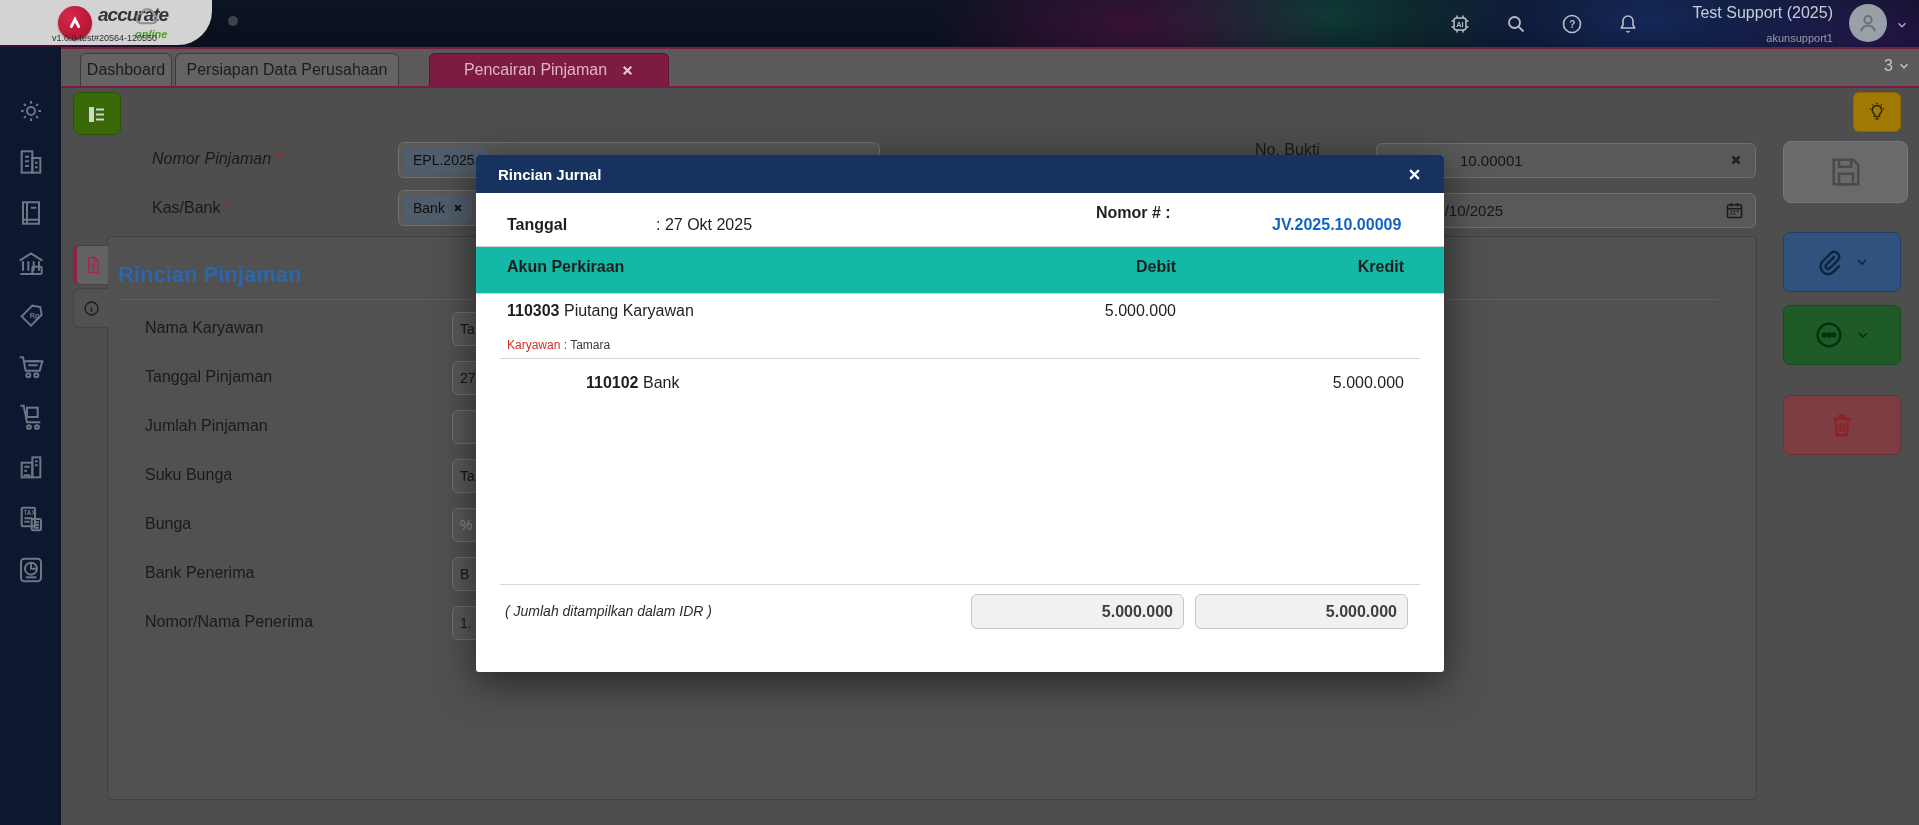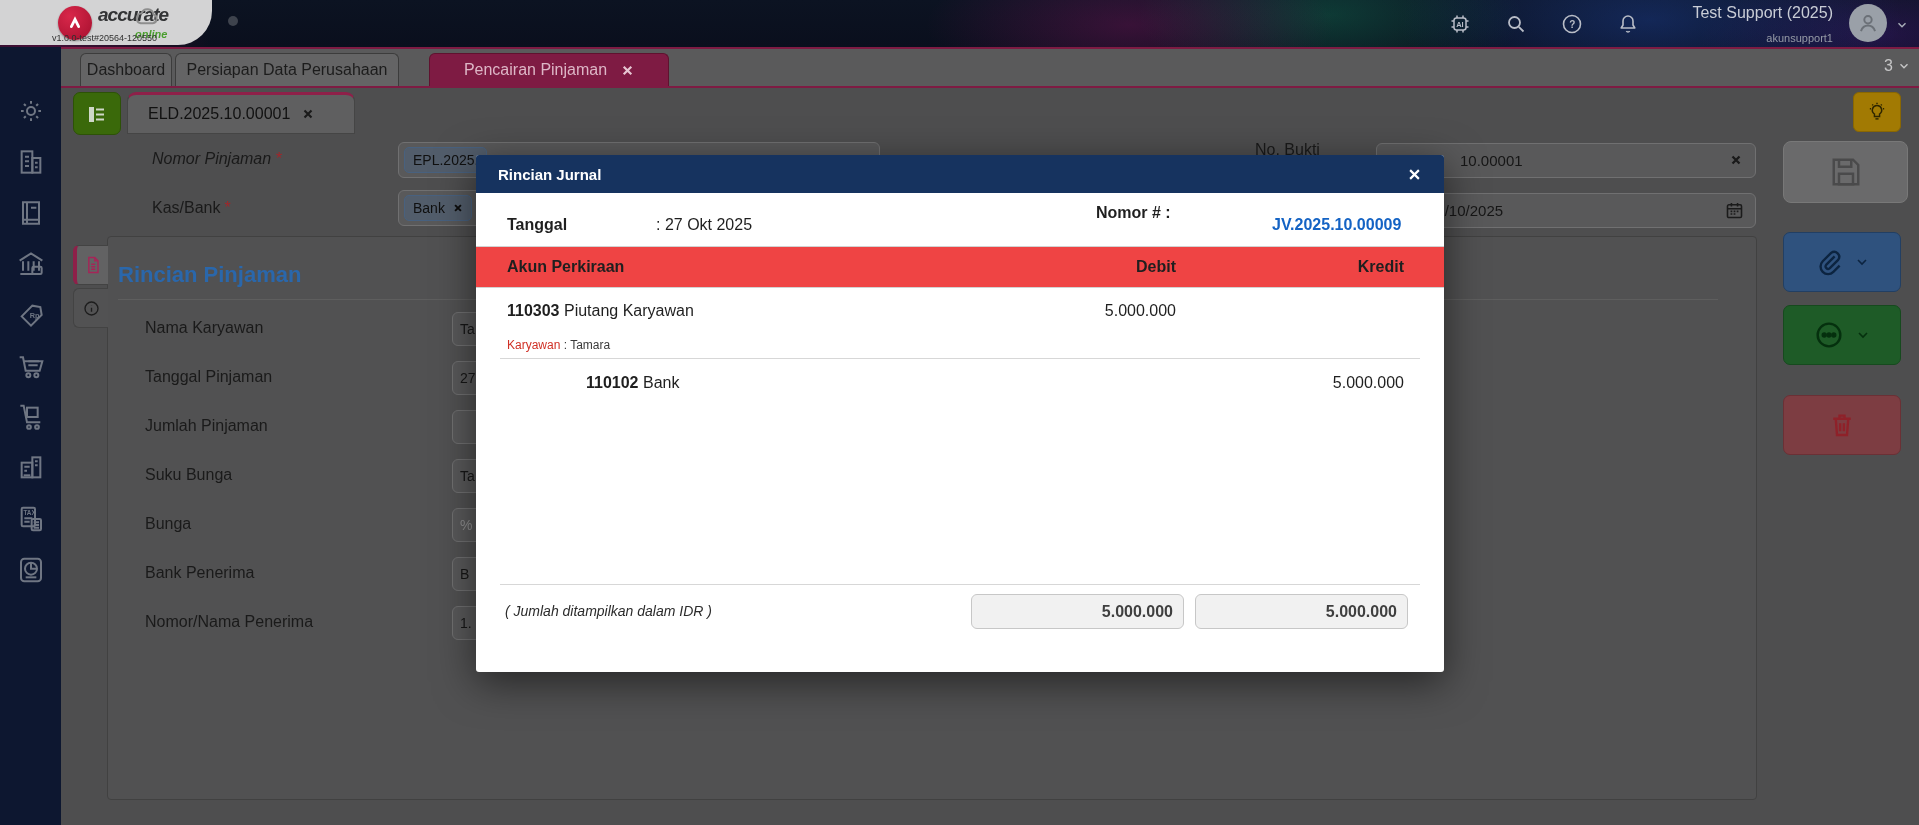--- a/index.html
+++ b/index.html
@@ -156,21 +156,21 @@
     position:absolute; left:0; top:0; width:968px; height:38px; background:#16335f; border-radius:3px 3px 0 0;
     display:flex; align-items:center; justify-content:space-between; padding:0 22px;
   }
   .modal-title{ color:#fff; font-size:15px; font-weight:bold; white-space:nowrap; }
   .modal-close{ width:15px; height:15px; color:#fff; cursor:pointer; background:none; border:none; }
   .m-row{ position:absolute; font-size:16px; color:#1f1f1f; white-space:nowrap; }
   .m-bold{ font-weight:bold; }
   .m-link{ color:#1463c4; font-weight:bold; text-decoration:none; cursor:pointer; }
   .m-divider{ position:absolute; left:24px; width:920px; height:1px; background:#d7d7d7; }
   .m-thead{
-    position:absolute; left:0px; top:91px; width:968px; height:42px; background:#ef4444;
+    position:absolute; left:0px; top:91px; width:968px; height:48px; background:#14b8a6;
     border-top:1px solid #d2d2d2; border-bottom:1px solid #d2d2d2;padding-left:30px;
   }
   .m-col-debit{ position:absolute; text-align:right; }
   .m-tag{ font-size:12px; white-space:nowrap; }
   .m-tag .tag-red{ color:#d03025; }
   .m-tag .tag-rest{ color:#3a3a3a; }
   .m-footnote{ position:absolute; left:29px; top:448px; font-size:14px; font-style:italic; color:#2b2b2b; white-space:nowrap; }
   .m-total{
     position:absolute; top:439px; width:213px; height:35px; background:#f1f1f1; border:1px solid #c7c7c7;
     border-radius:6px; font-size:16px; font-weight:bold; color:#3f3f3f; text-align:right;
@@ -345,28 +345,20 @@
   </aside>
 
   <button class="list-button">
     <svg viewBox="0 0 24 24" width="24" height="24" fill="none" stroke="currentColor" stroke-width="2">
         <rect x="5" y="6" width="3" height="3" fill="currentColor"></rect>
         <rect x="5" y="11" width="3" height="3" fill="currentColor"></rect>
         <rect x="5" y="16" width="3" height="3" fill="currentColor"></rect>
         <path d="M11 7.5h8M11 12.5h8M11 17.5h8"></path>
       </svg>
   </button>
-  <div class="doc-tab">
-    <span class="doc-tab-label">ELD.2025.10.00001</span>
-    <span class="doc-tab-close">
-      <svg viewBox="0 0 24 24" width="12" height="12" fill="none" stroke="currentColor" stroke-width="4.2">
-          <path d="M5 5l14 14M19 5L5 19"></path>
-        </svg>
-    </span>
-  </div>
   <button class="bulb-button">
     <svg viewBox="0 0 24 24" width="22" height="22" fill="none" stroke="currentColor" stroke-width="1.6">
       <path d="M12 5a5 5 0 0 0-2.8 9.2V17h5.6v-2.8A5 5 0 0 0 12 5z"></path>
         <path d="M10.3 19.5h3.4"></path>
         <path d="M12 2v1.3M5.5 8.5H4.2M19.8 8.5h-1.3M6.8 3.8l.9.9M17.2 3.8l-.9.9"></path>
     </svg>
   </button>
 
   <span class="field-label" style="left:152px; top:150px;font-style:italic;">
     <span>Nomor Pinjaman</span><span class="req">*</span>

